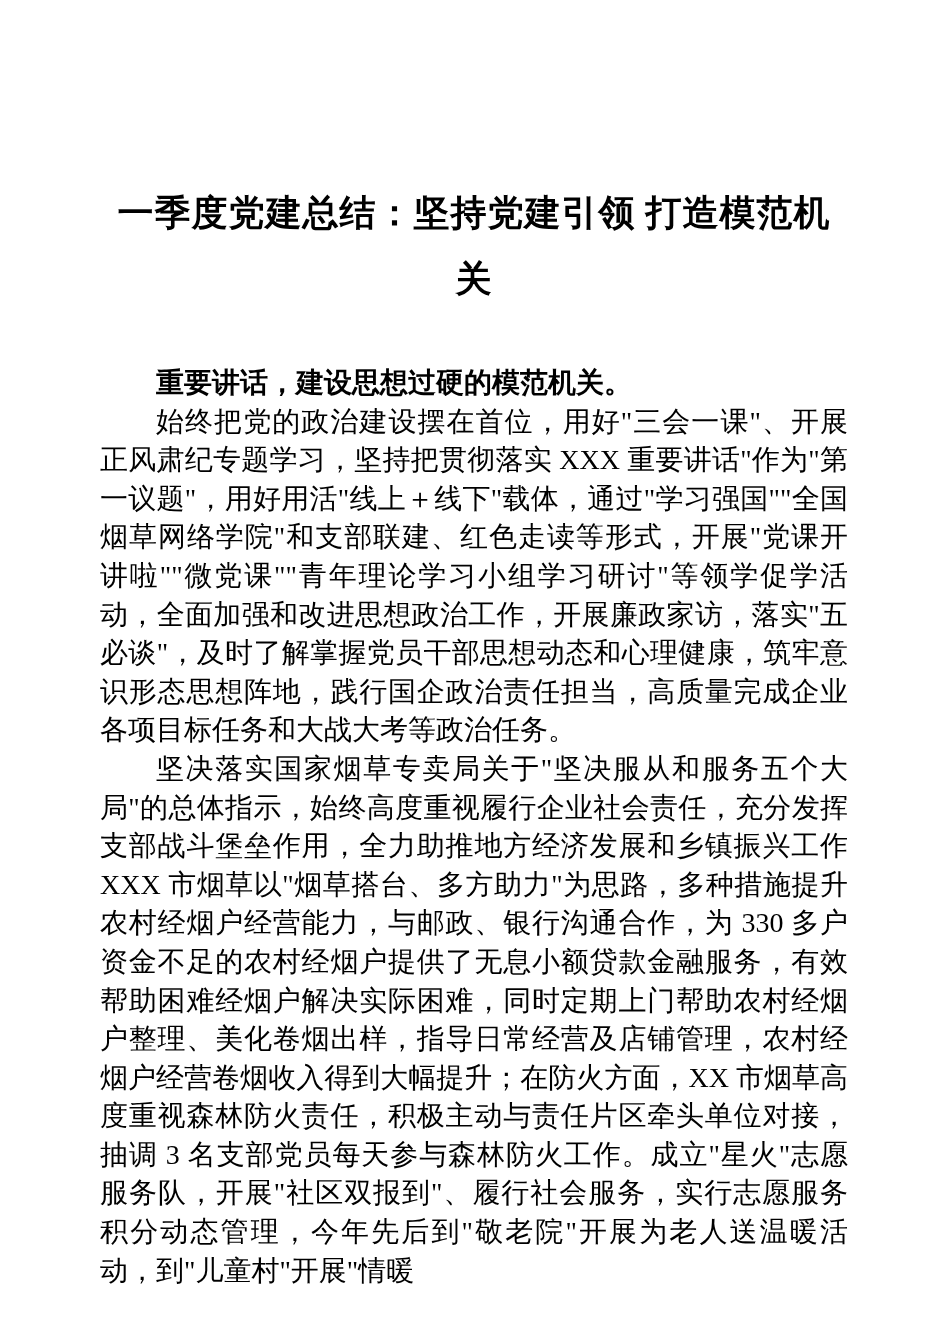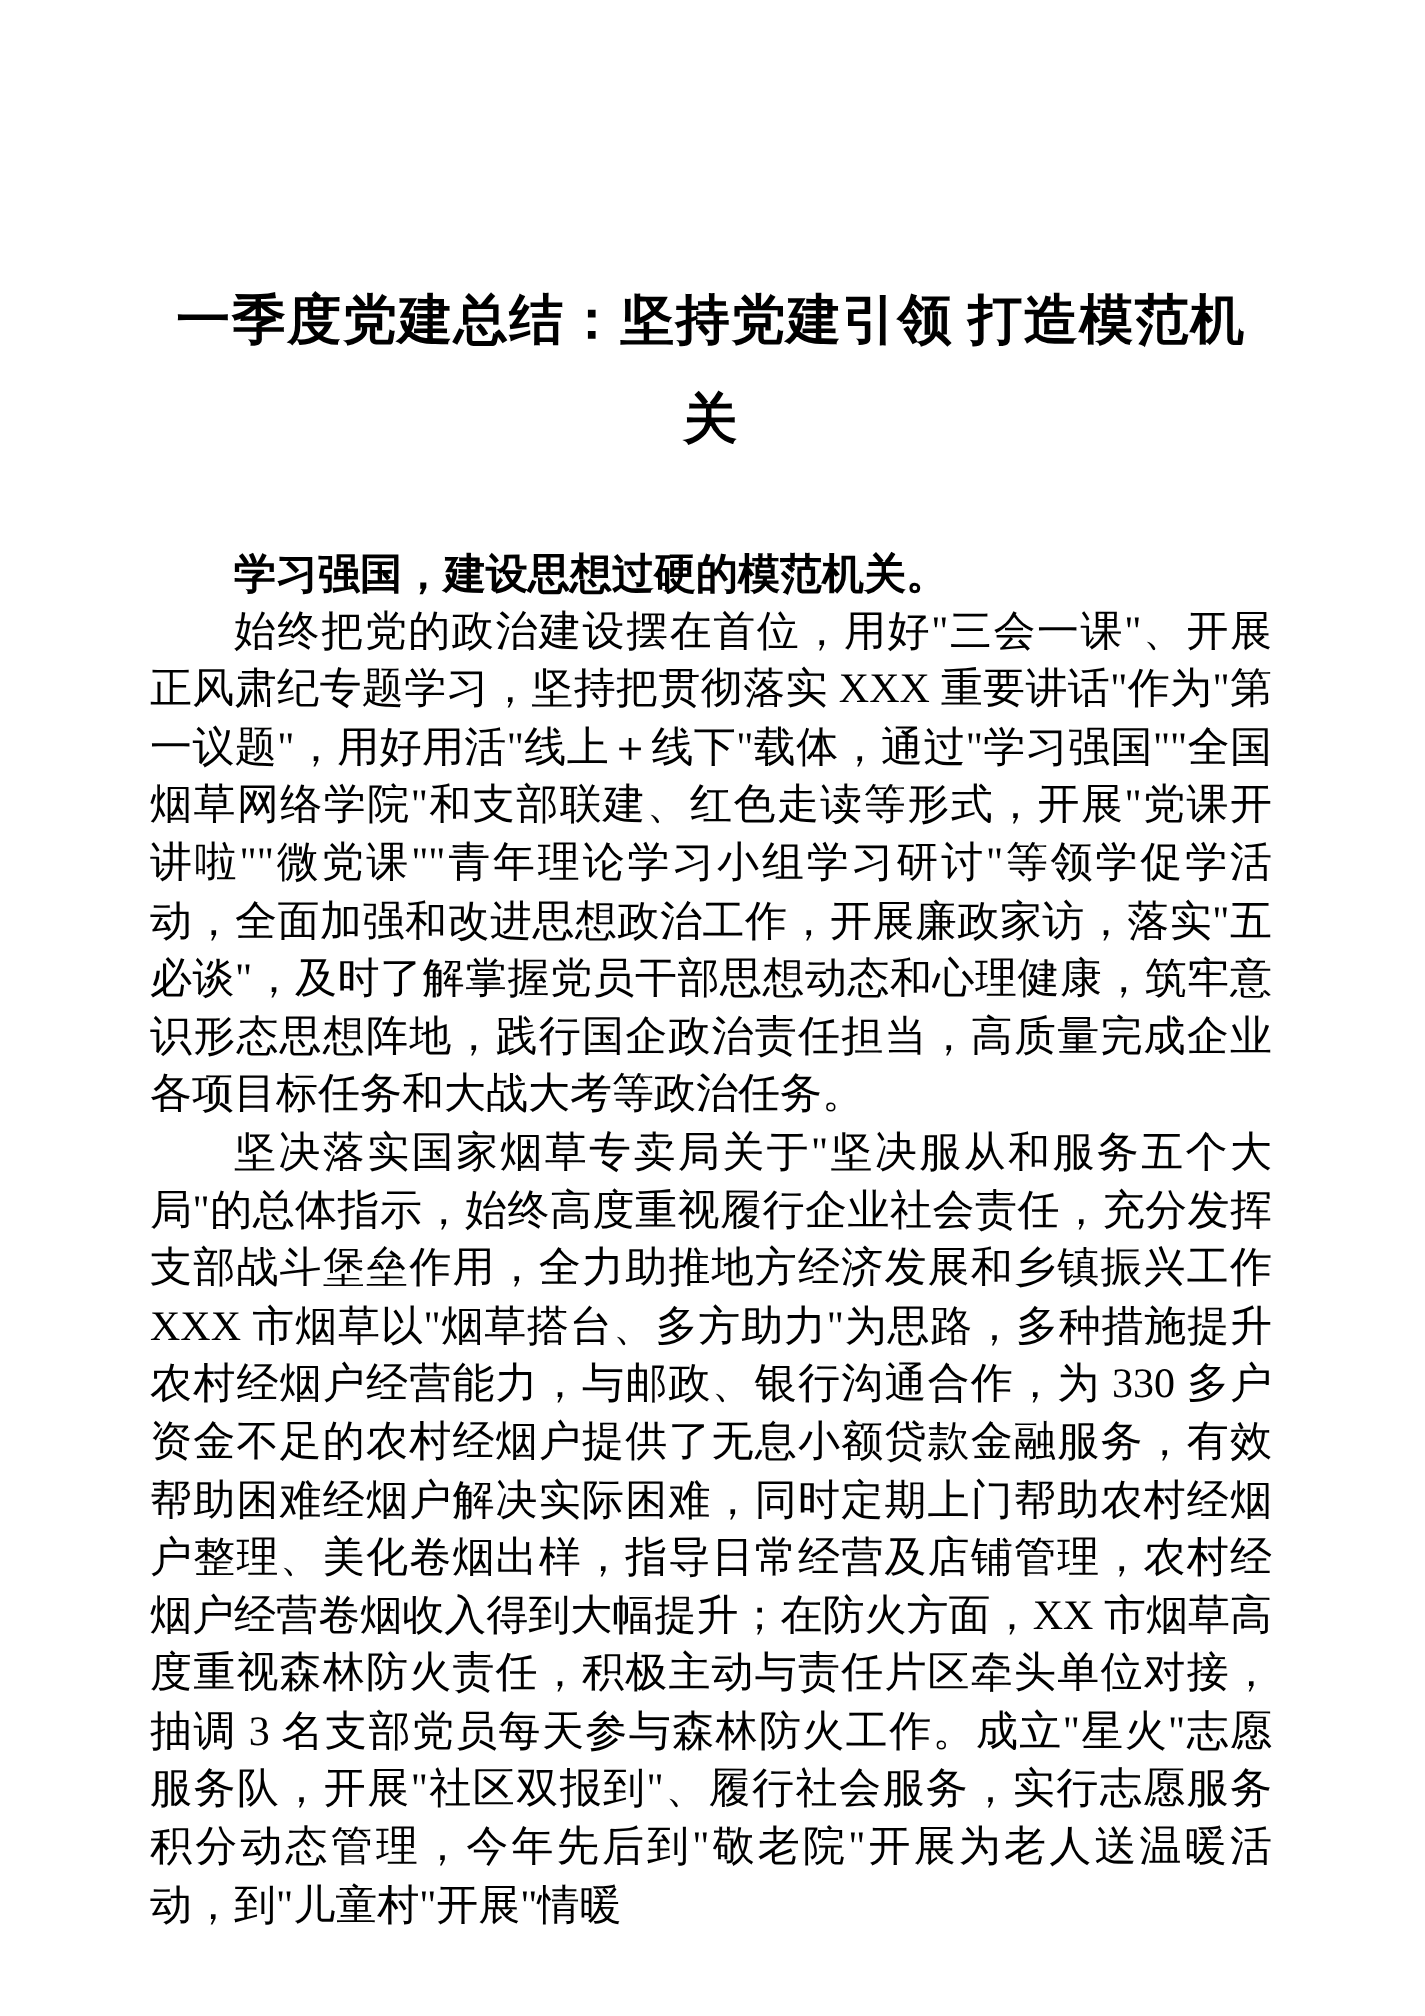--- a/index.html
+++ b/index.html
@@ -49,18 +49,18 @@
     font-family: "Liberation Serif", "DejaVu Serif", serif;
   }
 </style>
 </head>
 <body>
 
 <div class="page">
   <h1 class="doc-title">一季度党建总结：坚持党建引领 打造模范机关</h1>
 
   <div class="doc-body">
-    <p class="section-heading">学习强国，建设思想过硬的模范机关。</p>
+    <p class="section-heading">重要讲话，建设思想过硬的模范机关。</p>
     <p class="section-paragraph">始终把党的政治建设摆在首位，用好"三会一课"、开展正风肃纪专题学习，坚持把贯彻落实 XXX 重要讲话"作为"第一议题"，用好用活"线上＋线下"载体，通过"学习强国""全国烟草网络学院"和支部联建、红色走读等形式，开展"党课开讲啦""微党课""青年理论学习小组学习研讨"等领学促学活动，全面加强和改进思想政治工作，开展廉政家访，落实"五必谈"，及时了解掌握党员干部思想动态和心理健康，筑牢意识形态思想阵地，践行国企政治责任担当，高质量完成企业各项目标任务和大战大考等政治任务。</p>
 
     <p class="section-paragraph">坚决落实国家烟草专卖局关于"坚决服从和服务五个大局"的总体指示，始终高度重视履行企业社会责任，充分发挥支部战斗堡垒作用，全力助推地方经济发展和乡镇振兴工作 XXX 市烟草以"烟草搭台、多方助力"为思路，多种措施提升农村经烟户经营能力，与邮政、银行沟通合作，为 330 多户资金不足的农村经烟户提供了无息小额贷款金融服务，有效帮助困难经烟户解决实际困难，同时定期上门帮助农村经烟户整理、美化卷烟出样，指导日常经营及店铺管理，农村经烟户经营卷烟收入得到大幅提升；在防火方面，XX 市烟草高度重视森林防火责任，积极主动与责任片区牵头单位对接，抽调 3 名支部党员每天参与森林防火工作。成立"星火"志愿服务队，开展"社区双报到"、履行社会服务，实行志愿服务积分动态管理，今年先后到"敬老院"开展为老人送温暖活动，到"儿童村"开展"情暖</p>
   </div>
 </div>
 
 </body></html>

